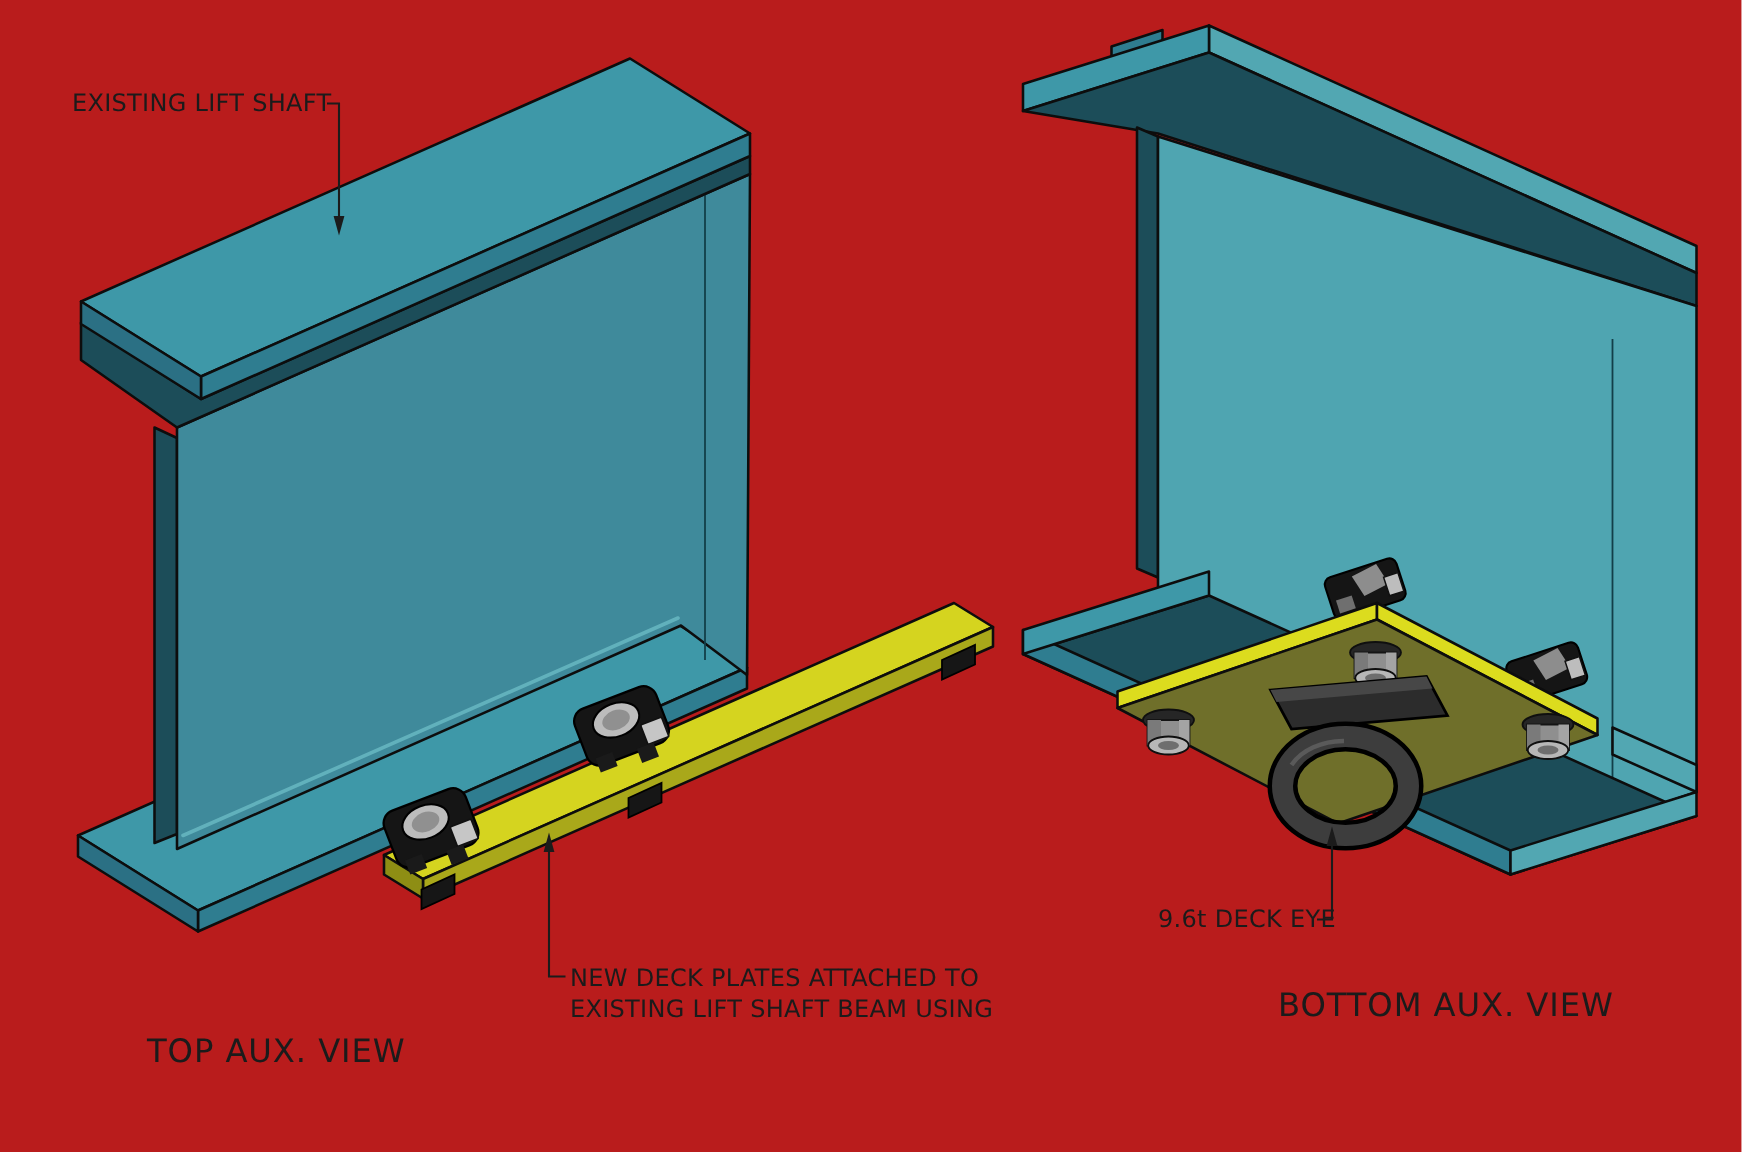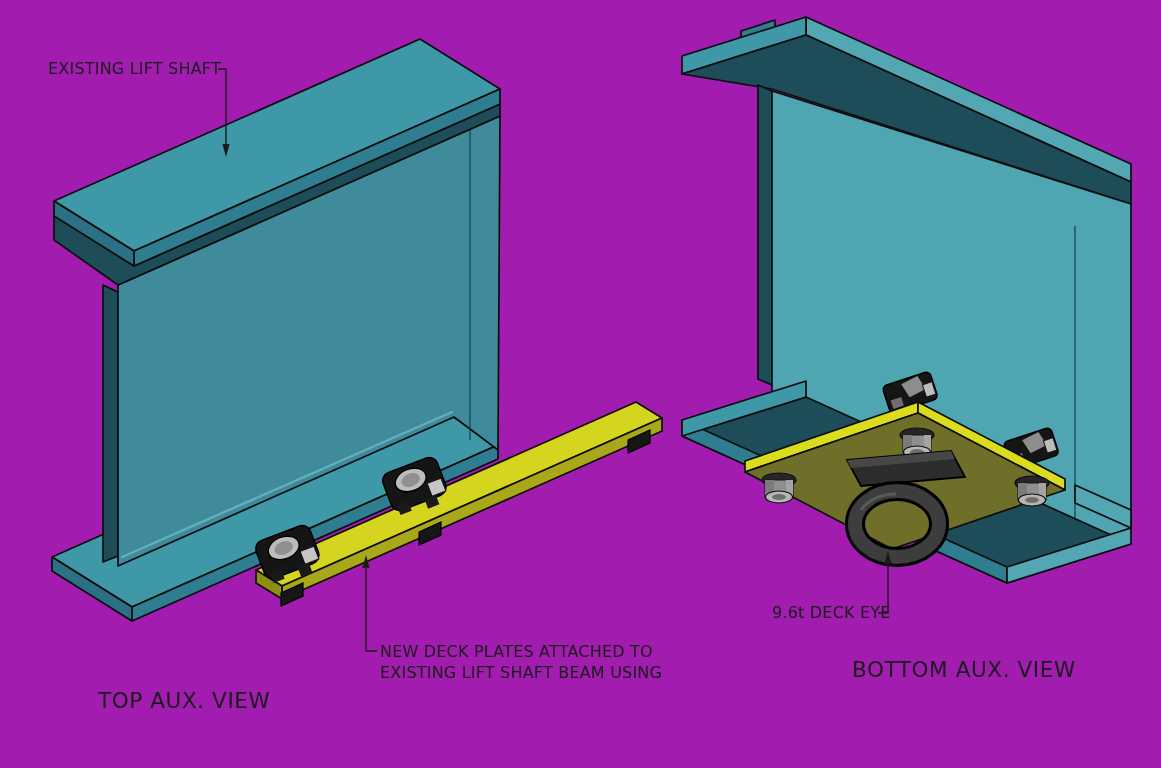--- a/index.html
+++ b/index.html
@@ -1,16 +1,16 @@
 <!DOCTYPE html>
 <html style="--beam-light: #3E98A8; --beam-light2: #52A7B2; --beam-web: #3F8A9B; --beam-web2: #4FA5B1; --beam-mid: #2F7D90; --beam-end: #2B7084; --beam-dark: #1C4D59; --plate-top: #D5D41F; --plate-front: #A9A81A; --plate-end: #8E8E14; --plate-olive: #6F6F2A; --plate-bright: #DCDC1E;"><head>
 <meta charset="utf-8">
 <style>
   html,body{margin:0;padding:0;background:#ffffff;}
-  .canvas{position:relative;width:1161px;height:768px;background:#a21caf;overflow:hidden;
+  .canvas{position:relative;width:1161px;height:768px;background:#b91c1c;overflow:hidden;
           font-family:"DejaVu Sans",sans-serif;}
   svg{display:block;}
   
   .f-light {fill:var(--beam-light);}
   .f-light2{fill:var(--beam-light2);}
   .f-web   {fill:var(--beam-web);}
   .f-web2  {fill:var(--beam-web2);}
   .f-mid   {fill:var(--beam-mid);}
   .f-end   {fill:var(--beam-end);}
   .f-dark  {fill:var(--beam-dark);}

